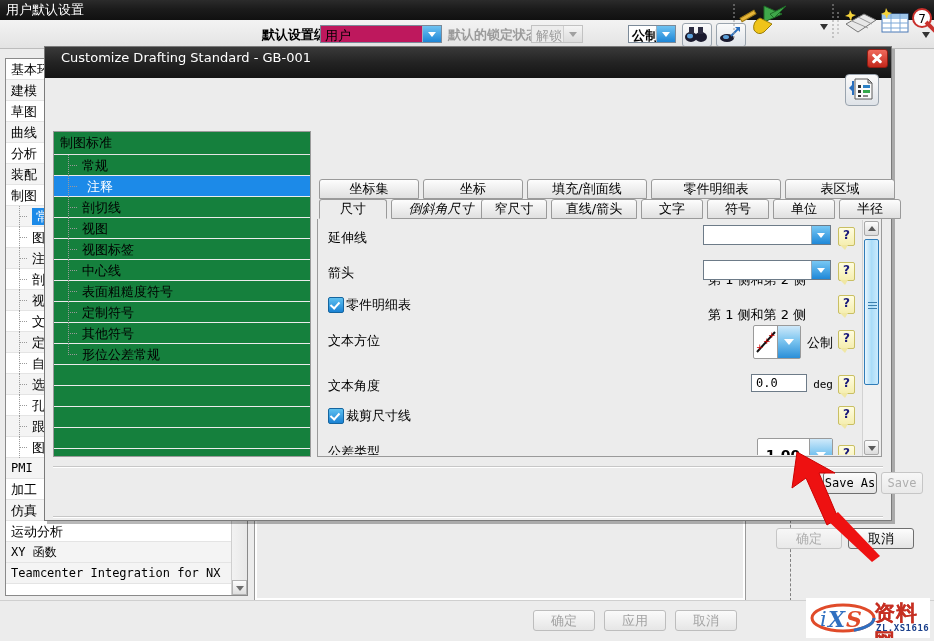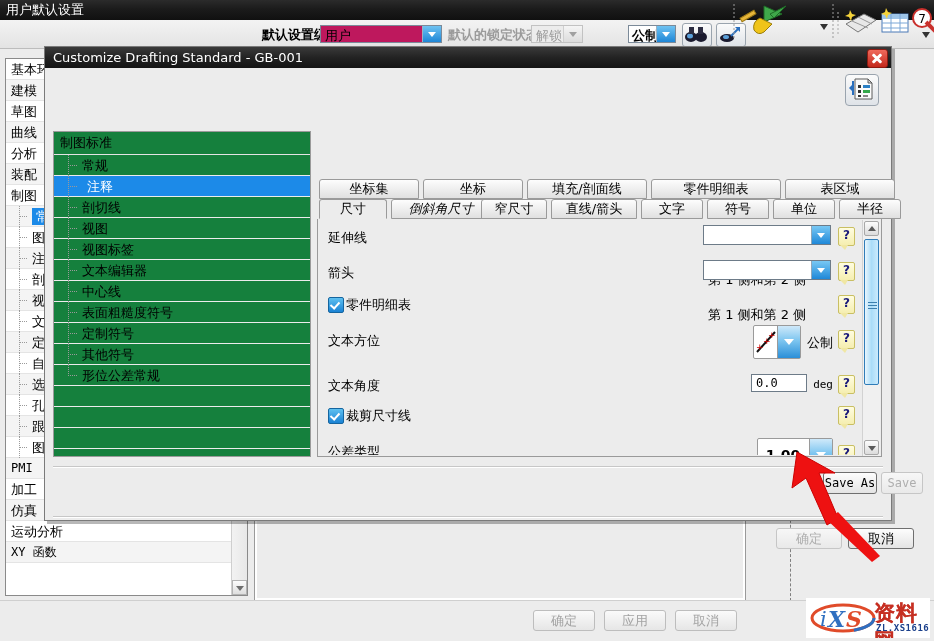--- a/index.html
+++ b/index.html
@@ -136,22 +136,22 @@
   }
   .page-dash{position:absolute;left:790px;top:515px;width:1px;height:86px;border-left:1px dashed #808080;}
 
   
   .dlg{
     position:absolute;left:44px;top:46px;width:846px;height:473px;
     background:#ececec;border:1px solid #7a7a7a;
     box-shadow:3px 3px 0 rgba(0,0,0,.28);
   }
   .dlg-title{
-    height:21px;background:linear-gradient(to bottom,#3a3a3a 0%,#232323 50%,#141414 100%);
-    color:#fff;font-size:13px;line-height:21px;padding-left:8px;box-sizing:border-box;position:relative;
+    height:31px;background:linear-gradient(to bottom,#3a3a3a 0%,#232323 50%,#141414 100%);
+    color:#fff;font-size:13px;line-height:21px;padding-left:16px;box-sizing:border-box;position:relative;
   }
   .dlg-close{
     position:absolute;right:3px;top:2px;width:19px;height:17px;border-radius:3px;
     background:linear-gradient(to bottom,#f06a5c,#c3281c);border:1px solid #8e1b12;
   }
   .dlg-close:before,.dlg-close:after{
     content:"";position:absolute;left:3px;top:7px;width:12px;height:3px;background:#fff;border-radius:1px;
   }
   .dlg-close:before{transform:rotate(45deg);} .dlg-close:after{transform:rotate(-45deg);}
 
@@ -391,20 +391,21 @@
           <div class="tr-row child"><span class="lbl">自动</span></div>
           <div class="tr-row child alt"><span class="lbl">选择</span></div>
           <div class="tr-row child"><span class="lbl">孔表</span></div>
           <div class="tr-row child alt"><span class="lbl">跟踪</span></div>
           <div class="tr-row child"><span class="lbl">图纸</span></div>
           <div class="tr-row mono alt"><span class="lbl">PMI</span></div>
           <div class="tr-row"><span class="lbl">加工</span></div>
           <div class="tr-row alt"><span class="lbl">仿真</span></div>
           <div class="tr-row"><span class="lbl">运动分析</span></div>
           <div class="tr-row mono alt"><span class="lbl">XY 函数</span></div>
+          <div class="tr-row mono alt"><span class="lbl">Teamcenter Integration for NX</span></div>
         </div>
       <div class="bg-tree-sb">
         <div class="sb-btn-dn"></div>
       </div>
     </div>
 
     <div class="bg-rpanel-top"></div>
     <div class="bg-rpanel"></div>
     <div class="page-dash"></div>
 
@@ -450,21 +451,20 @@
       </div>
 
       <div class="d-tree">
         <div class="d-tree-hdr">制图标准</div>
         <div id="d-tree-rows">
             <div class="d-row"><span class="lbl">常规</span></div>
             <div class="d-row sel"><span class="lbl">注释</span></div>
             <div class="d-row"><span class="lbl">剖切线</span></div>
             <div class="d-row"><span class="lbl">视图</span></div>
             <div class="d-row"><span class="lbl">视图标签</span></div>
-            <div class="d-row"><span class="lbl">文本编辑器</span></div>
             <div class="d-row"><span class="lbl">中心线</span></div>
             <div class="d-row"><span class="lbl">表面粗糙度符号</span></div>
             <div class="d-row"><span class="lbl">定制符号</span></div>
             <div class="d-row"><span class="lbl">其他符号</span></div>
             <div class="d-row last"><span class="lbl">形位公差常规</span></div>
             <div class="d-row empty"></div>
             <div class="d-row empty"></div>
             <div class="d-row empty"></div>
             <div class="d-row empty"></div>
           </div>

